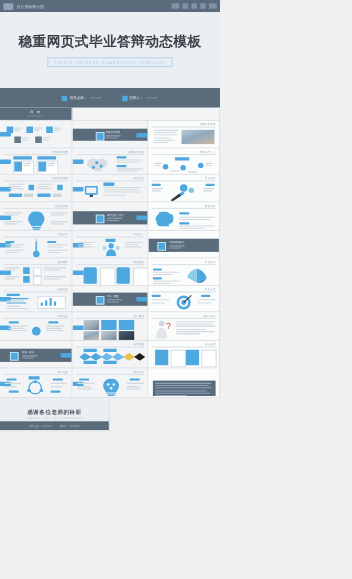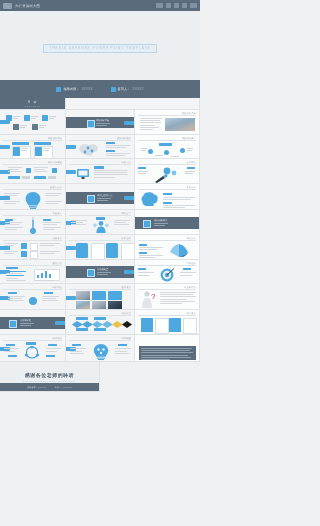--- a/index.html
+++ b/index.html
@@ -104,20 +104,21 @@
     <span class="tb-icons">
       <span class="tb-ico w"></span>
       <span class="tb-ico"></span>
       <span class="tb-ico"></span>
       <span class="tb-ico"></span>
       <span class="tb-ico w"></span>
     </span>
   </div>
 
   <div class="hero">
+    <div class="hero-title">稳重网页式毕业答辩动态模板</div>
     <div class="hero-sub">THESIS DEFENSE POWERPOINT TEMPLATE</div>
   </div>
 
   <div class="authband">
     <span class="author">
       <span class="au-ic"></span>
       <span class="au-lb">指导老师：</span>
       <span class="au-vl">XXXXXX</span>
     </span>
     <span class="author">

